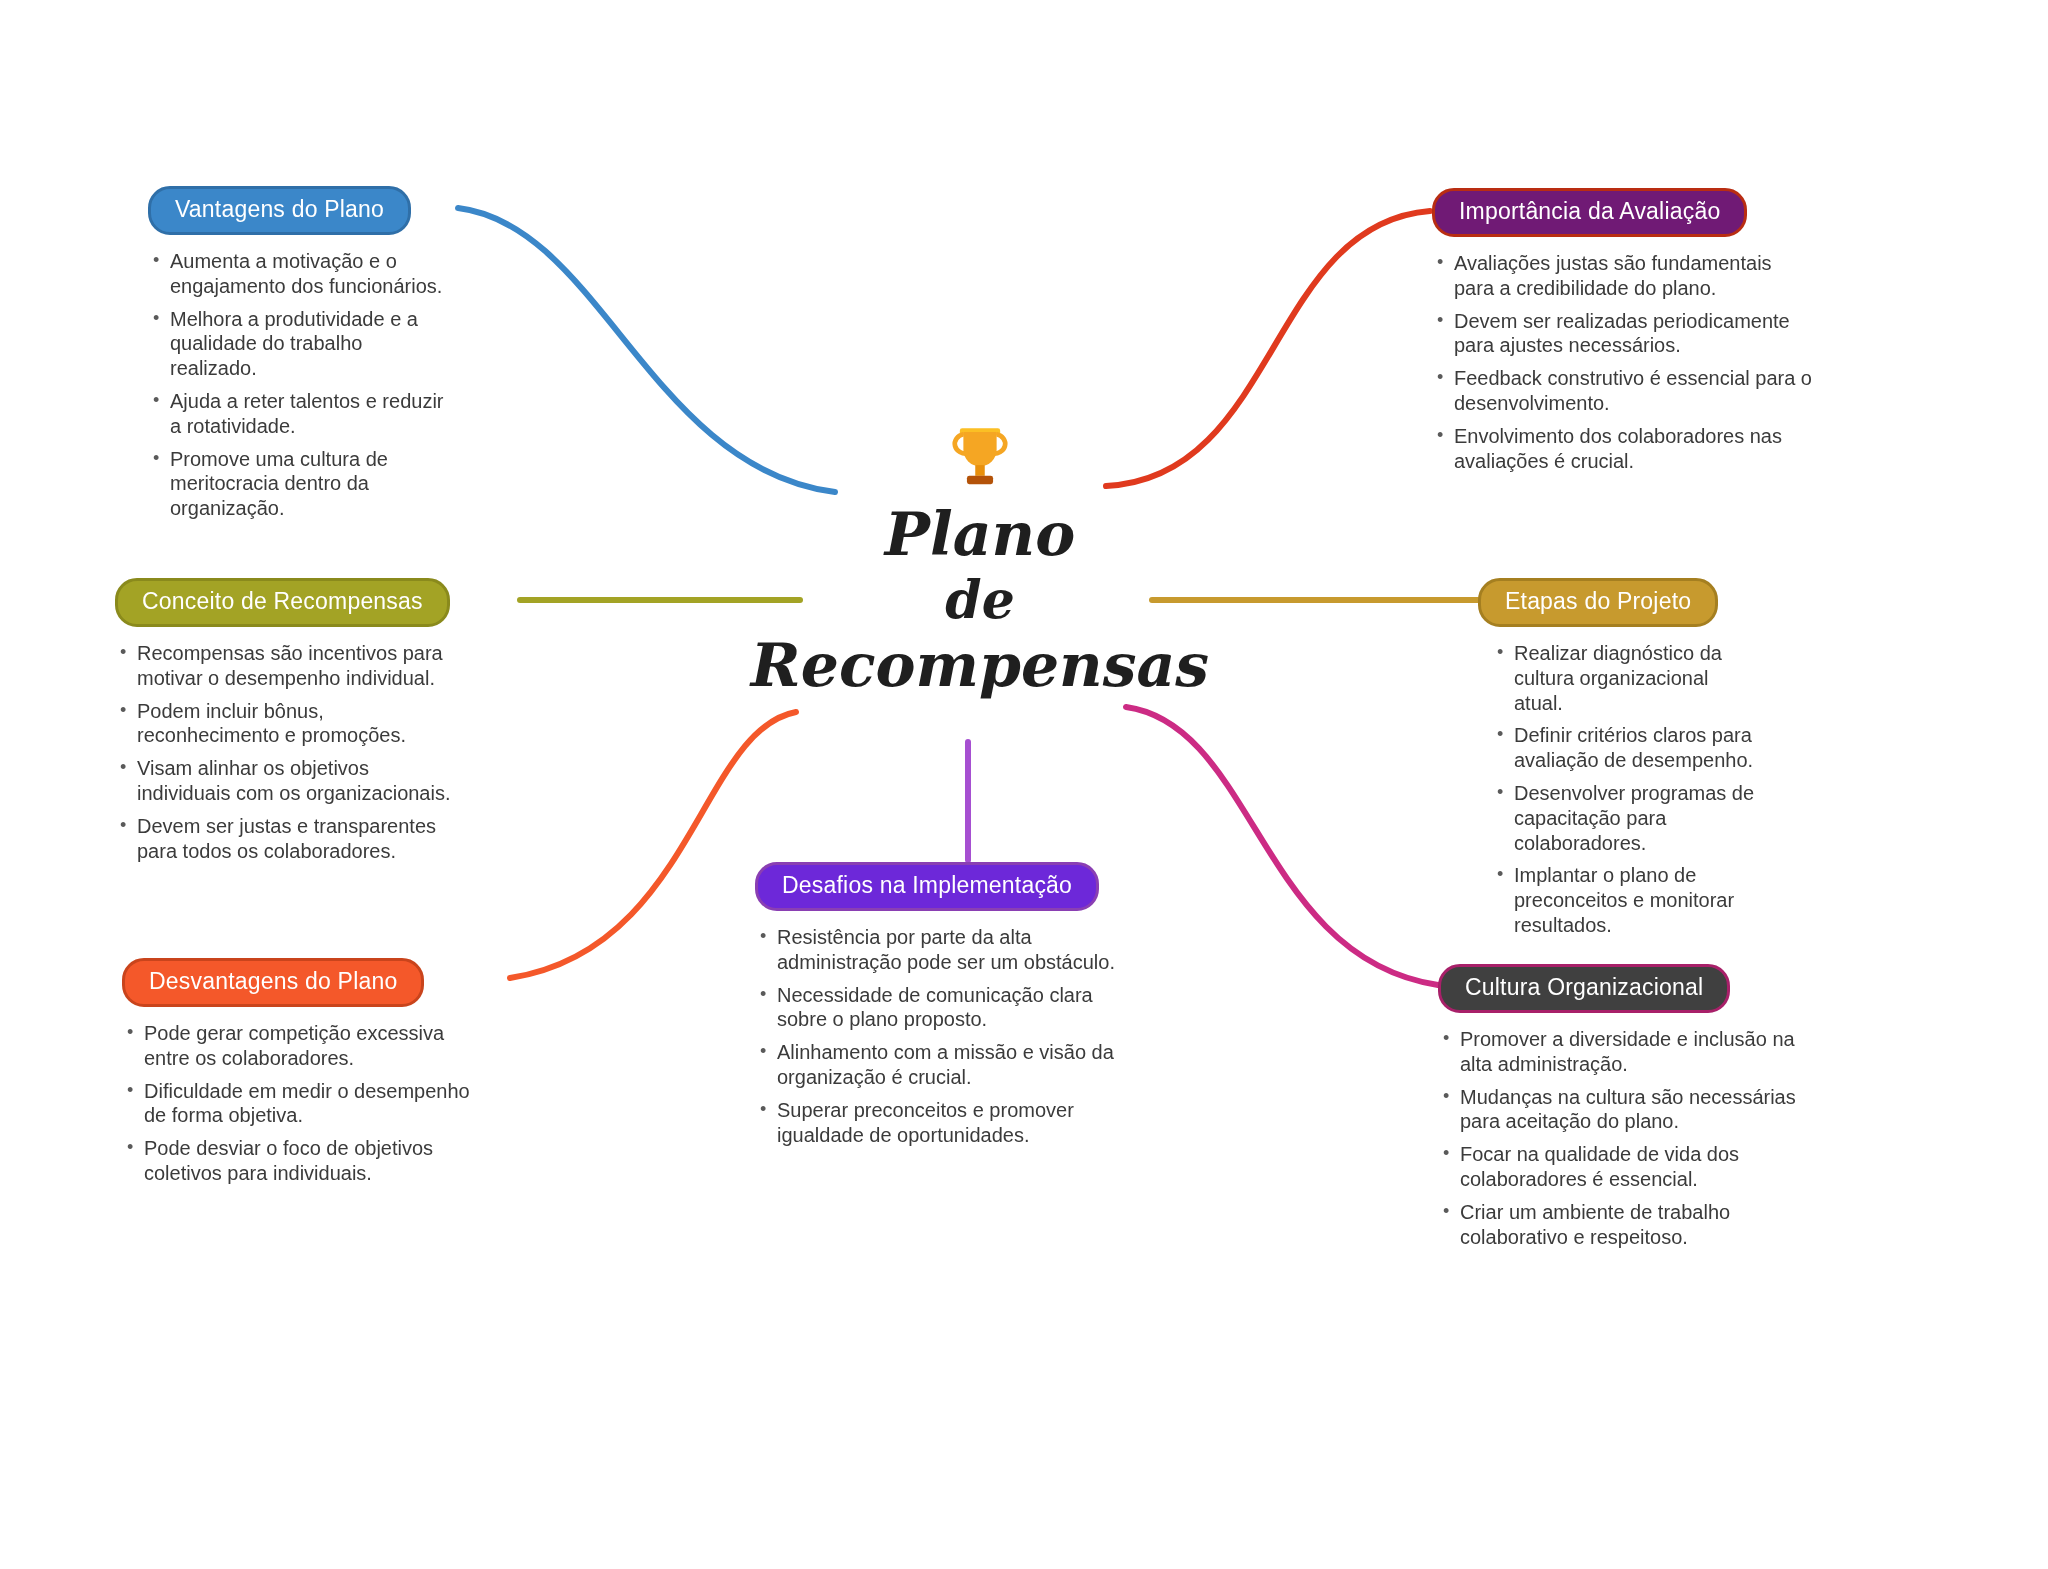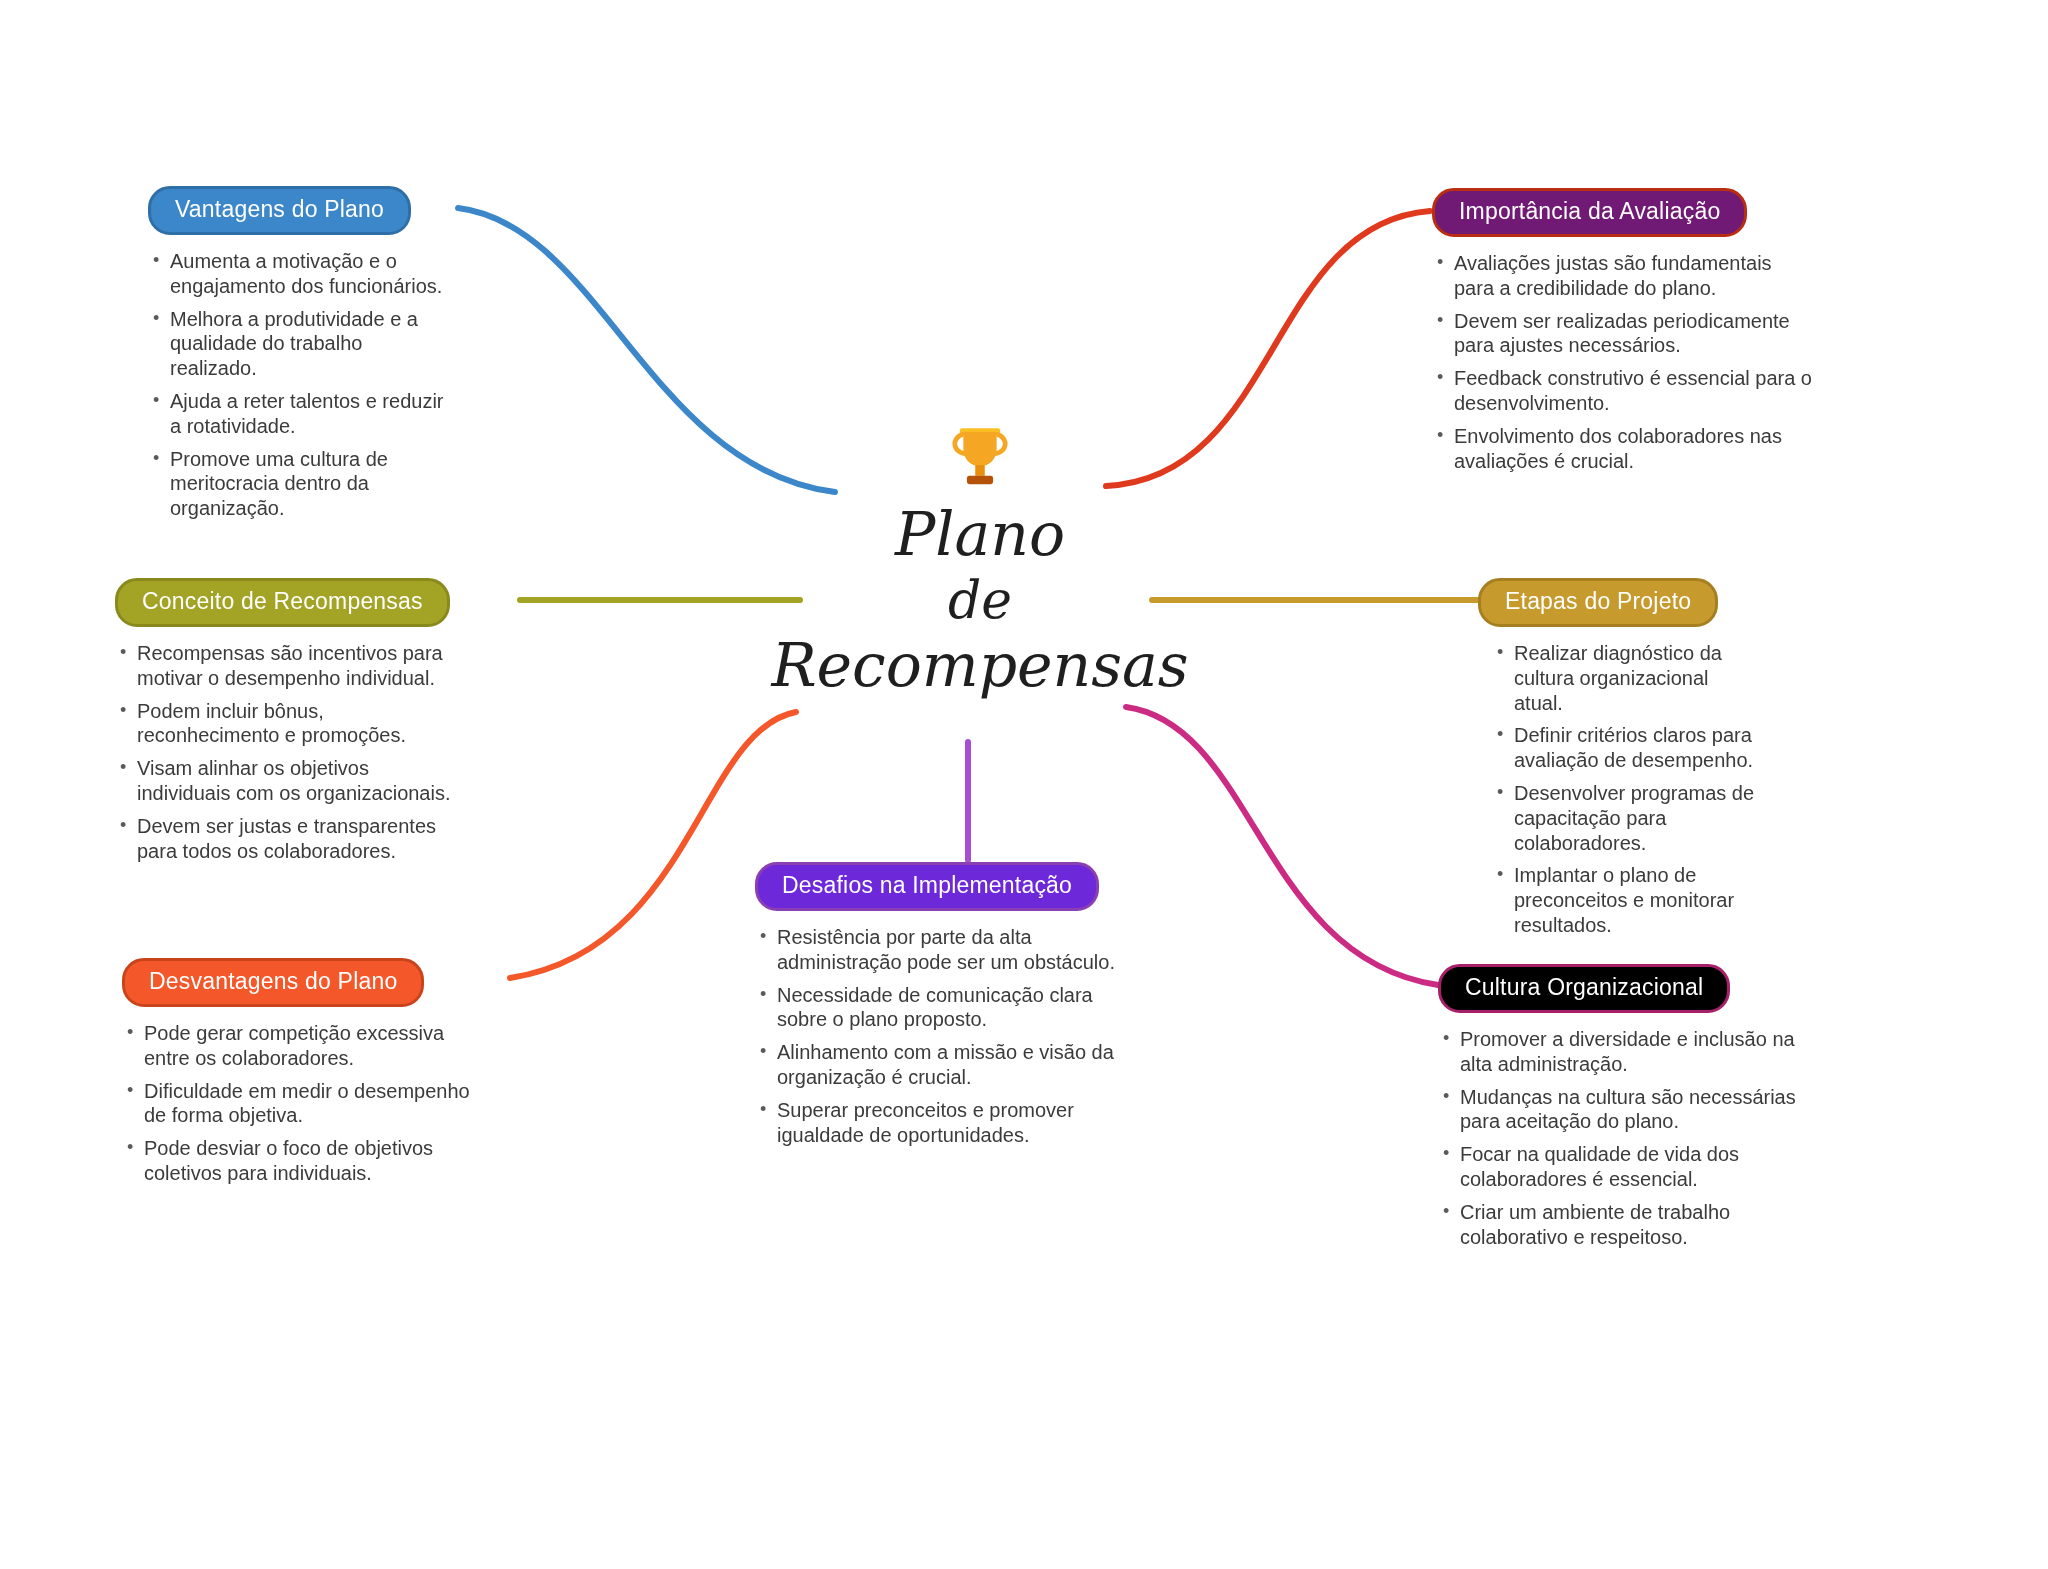--- a/index.html
+++ b/index.html
@@ -46,21 +46,21 @@
   }
   .center-group{
     position:absolute;
     left:700px;top:420px;width:560px;
     text-align:center;
   }
   .trophy{display:inline-block;}
   .center-title{
     font-family:"DejaVu Serif","Liberation Serif",serif;
     font-style:italic;
-    font-weight:normal;
+    font-weight:bold;
     color:#1f1f1f;
   }
   .center-title .line1{font-size:60px;line-height:1.15;}
   .center-title .line2{font-size:52px;line-height:1.2;}
   .center-title .line3{font-size:60px;line-height:1.15;}
 </style>
 </head>
 <body>
 
 <div class="canvas">
@@ -146,21 +146,21 @@
     <div class="pill" style="background-color: rgb(199, 154, 46); border-color: rgb(165, 127, 32);">Etapas do Projeto</div>
     <ul class="items" style="margin-left:14px;">
       <li>Realizar diagnóstico da cultura organizacional atual.</li>
       <li>Definir critérios claros para avaliação de desempenho.</li>
       <li>Desenvolver programas de capacitação para colaboradores.</li>
       <li>Implantar o plano de preconceitos e monitorar resultados.</li>
     </ul>
   </div>
 
   <div class="branch" style="left:1438px;top:964px;width:380px;">
-    <div class="pill" style="background-color: #000000; border-color: rgb(168, 32, 105);">Cultura Organizacional</div>
+    <div class="pill" style="background-color: #404040; border-color: rgb(168, 32, 105);">Cultura Organizacional</div>
     <ul class="items">
       <li>Promover a diversidade e inclusão na alta administração.</li>
       <li>Mudanças na cultura são necessárias para aceitação do plano.</li>
       <li>Focar na qualidade de vida dos colaboradores é essencial.</li>
       <li>Criar um ambiente de trabalho colaborativo e respeitoso.</li>
     </ul>
   </div>
 
 </div>
 

